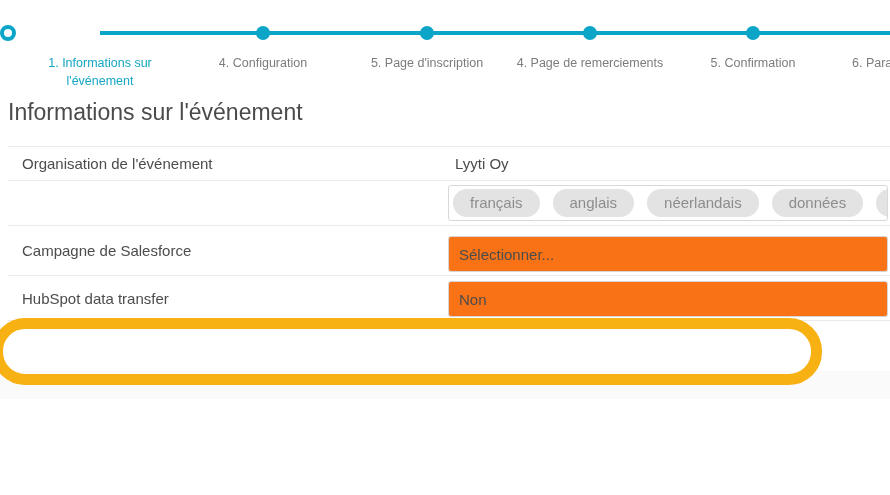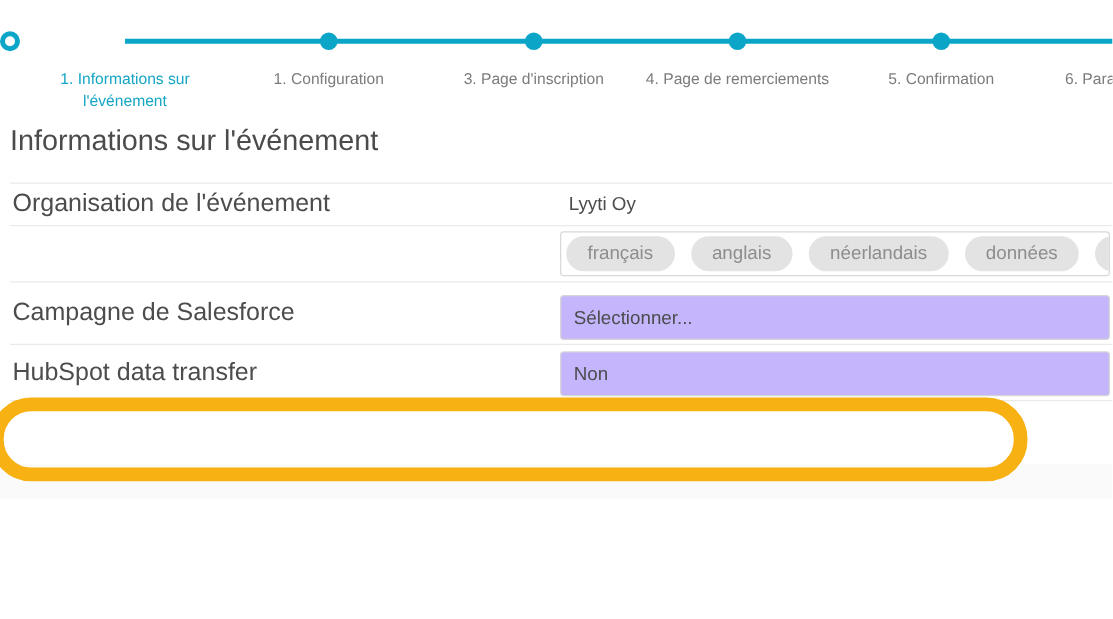--- a/index.html
+++ b/index.html
@@ -48,23 +48,23 @@
     position: absolute; left: 8px; top: 146px; width: 882px;
     border-top: 1px solid #eaeaea;
   }
   .row { position: relative; border-bottom: 1px solid #eaeaea; }
   .row-1 { height: 34px; }
   .row-2 { height: 45px; }
   .row-3 { height: 50px; }
   .row-4 { height: 45px; }
   .row-5 { height: 46px; }
   .row-label {
-    position: absolute; left: 2px; top: 0; bottom: 0;
+    position: absolute; left: 14px; top: 0; bottom: 0;
     display: flex; align-items: center;
-    font-size: 20px; color: #4c4c4c;
+    font-size: 15px; color: #4c4c4c;
   }
   .value-area { position: absolute; left: 400px; right: 2px; top: 0; bottom: 0; margin-left: 40px; }
   .value-text {
     position: absolute; left: 7px; top: 0; bottom: 0;
     display: flex; align-items: center; font-size: 15px; color: #4c4c4c;
   }
 
   
   .lang-box {
     position: absolute; left: 0; right: 0; top: 4px; height: 36px;
@@ -75,21 +75,21 @@
   .lang-tag {
     flex: 0 0 auto;
     background: #e3e3e3; color: #8d8d8d;
     font-size: 15px; line-height: 28px; padding: 0 17px;
     border-radius: 14px; cursor: pointer;
   }
 
   
   .select-box {
     position: absolute; left: 0; right: 0; height: 36px;
-    background: #c4b5fd; border: 1px solid #d6d6d6; border-radius: 3px;
+    background: #f97316; border: 1px solid #d6d6d6; border-radius: 3px;
     display: flex; align-items: center; padding: 0 10px;
     font-size: 15px; color: #4c4c4c; cursor: pointer;
   }
   .select-salesforce { top: 10px; }
   .select-hubspot { top: 5px; }
   .select-pardot {
     top: 6px; right: auto; width: 372px;
     border: 1px solid #2fb6ce;
   }
   .chevron-up {
@@ -119,22 +119,22 @@
 <div class="stepper">
   <div class="step-track"></div>
 
   <div class="step-dot active"></div>
   <div class="step-dot dot2"></div>
   <div class="step-dot dot3"></div>
   <div class="step-dot dot4"></div>
   <div class="step-dot dot5"></div>
 
   <div class="step-label active sl1">1. Informations sur l'événement</div>
-  <div class="step-label sl2">1. Configuration</div>
-  <div class="step-label sl3">3. Page d'inscription</div>
+  <div class="step-label sl2">4. Configuration</div>
+  <div class="step-label sl3">5. Page d'inscription</div>
   <div class="step-label sl4">4. Page de remerciements</div>
   <div class="step-label sl5">5. Confirmation</div>
   <div class="step-label sl6">6. Param</div>
 </div>
 
 <h1 class="page-title">Informations sur l'événement</h1>
 
 <div class="footer-strip"></div>
 
 <div class="form-table">

